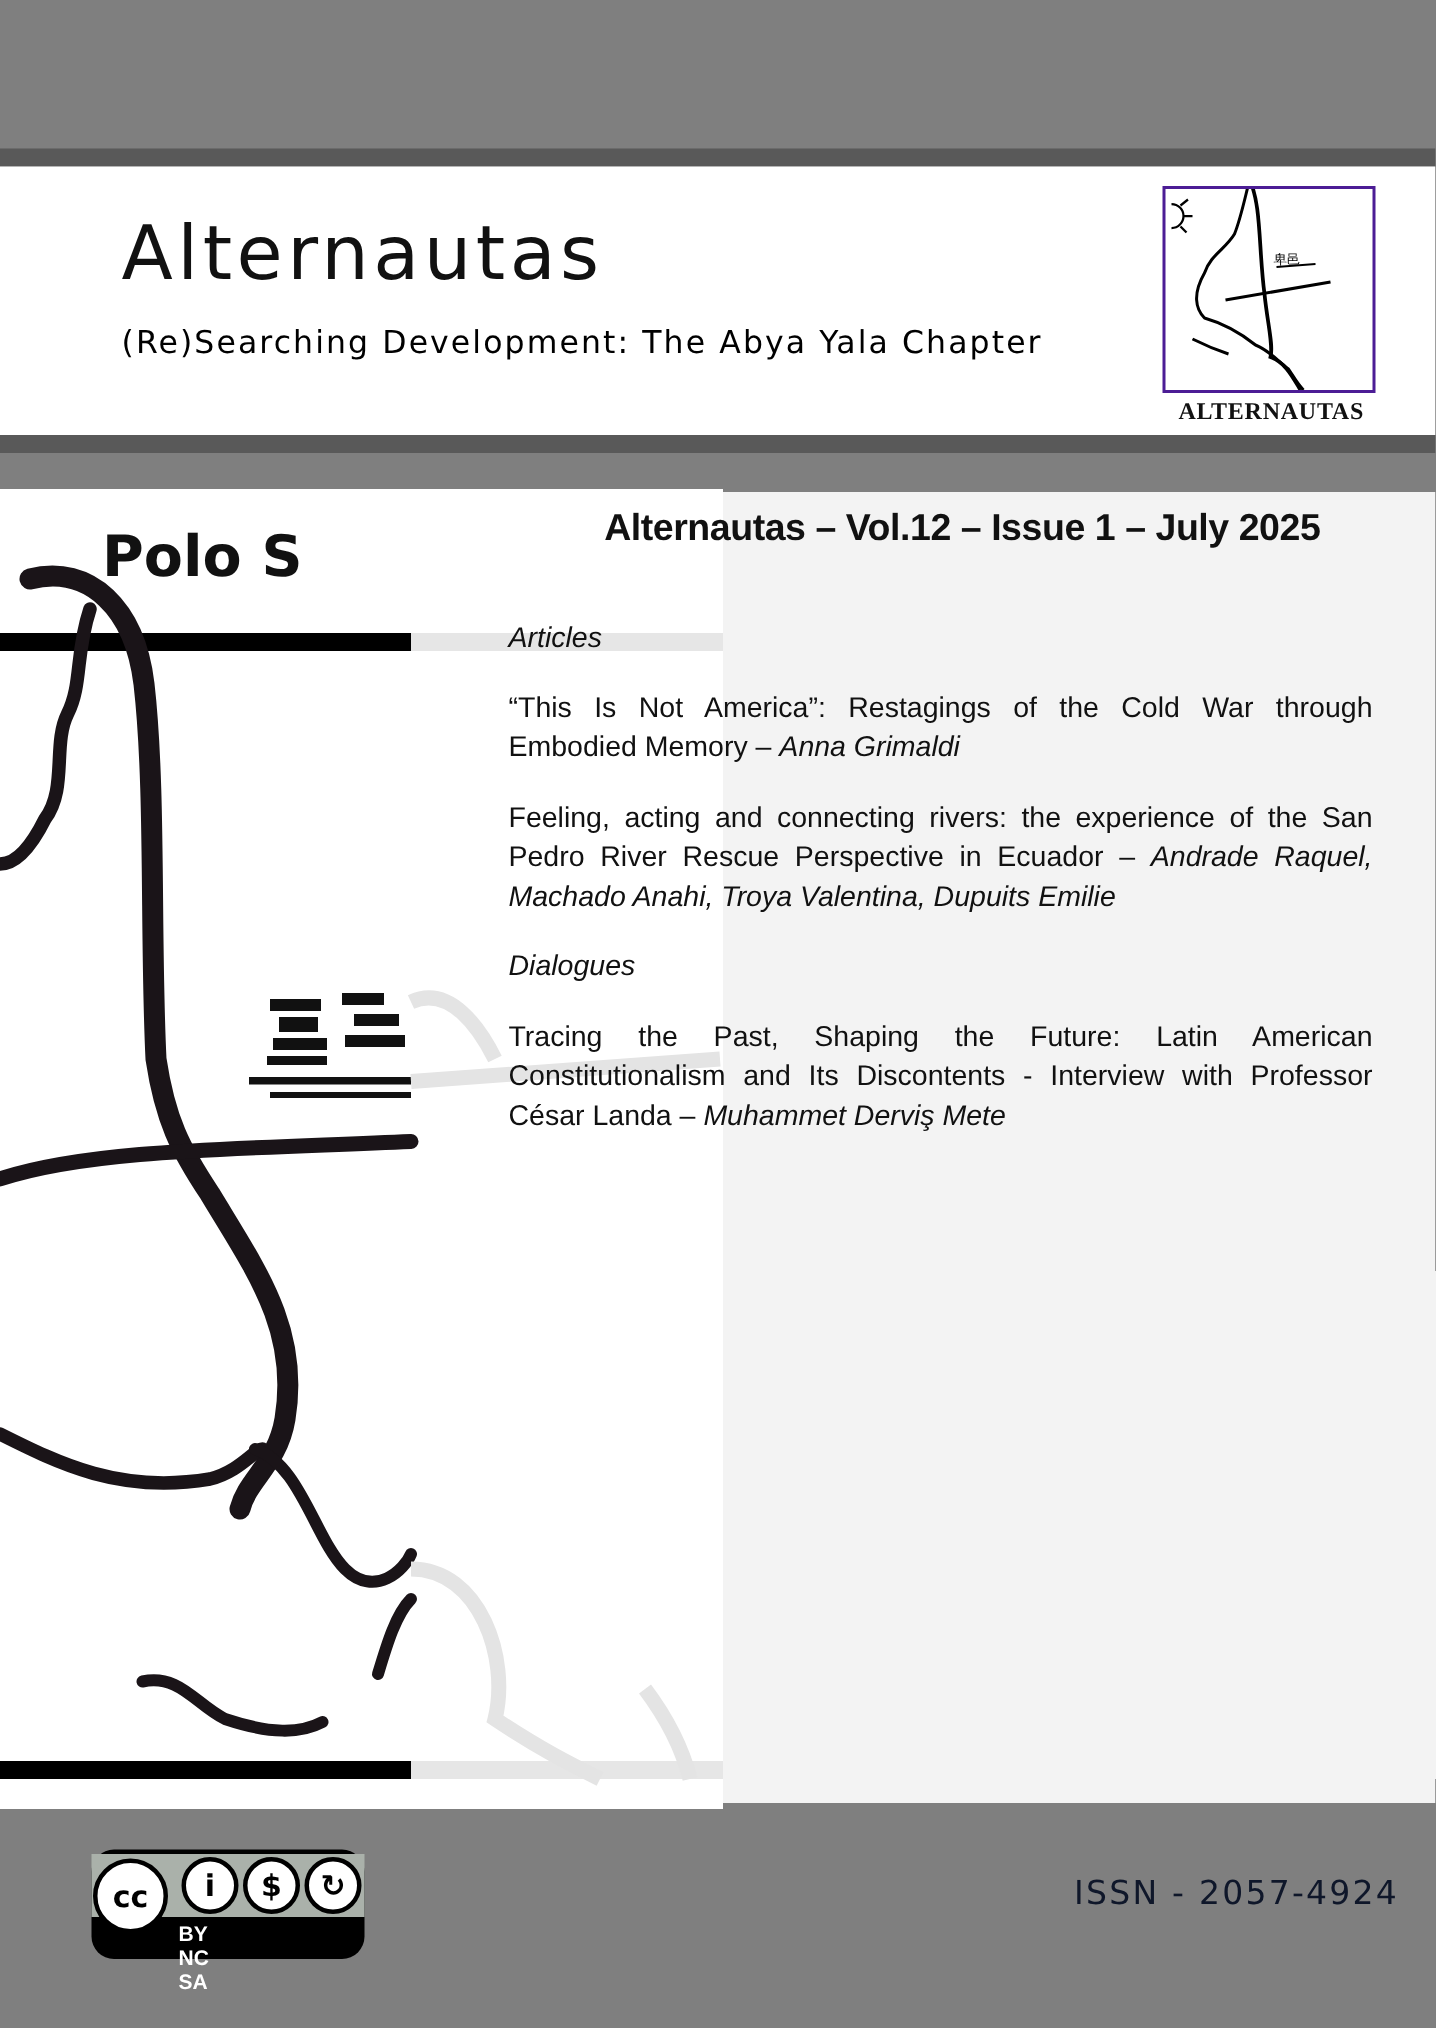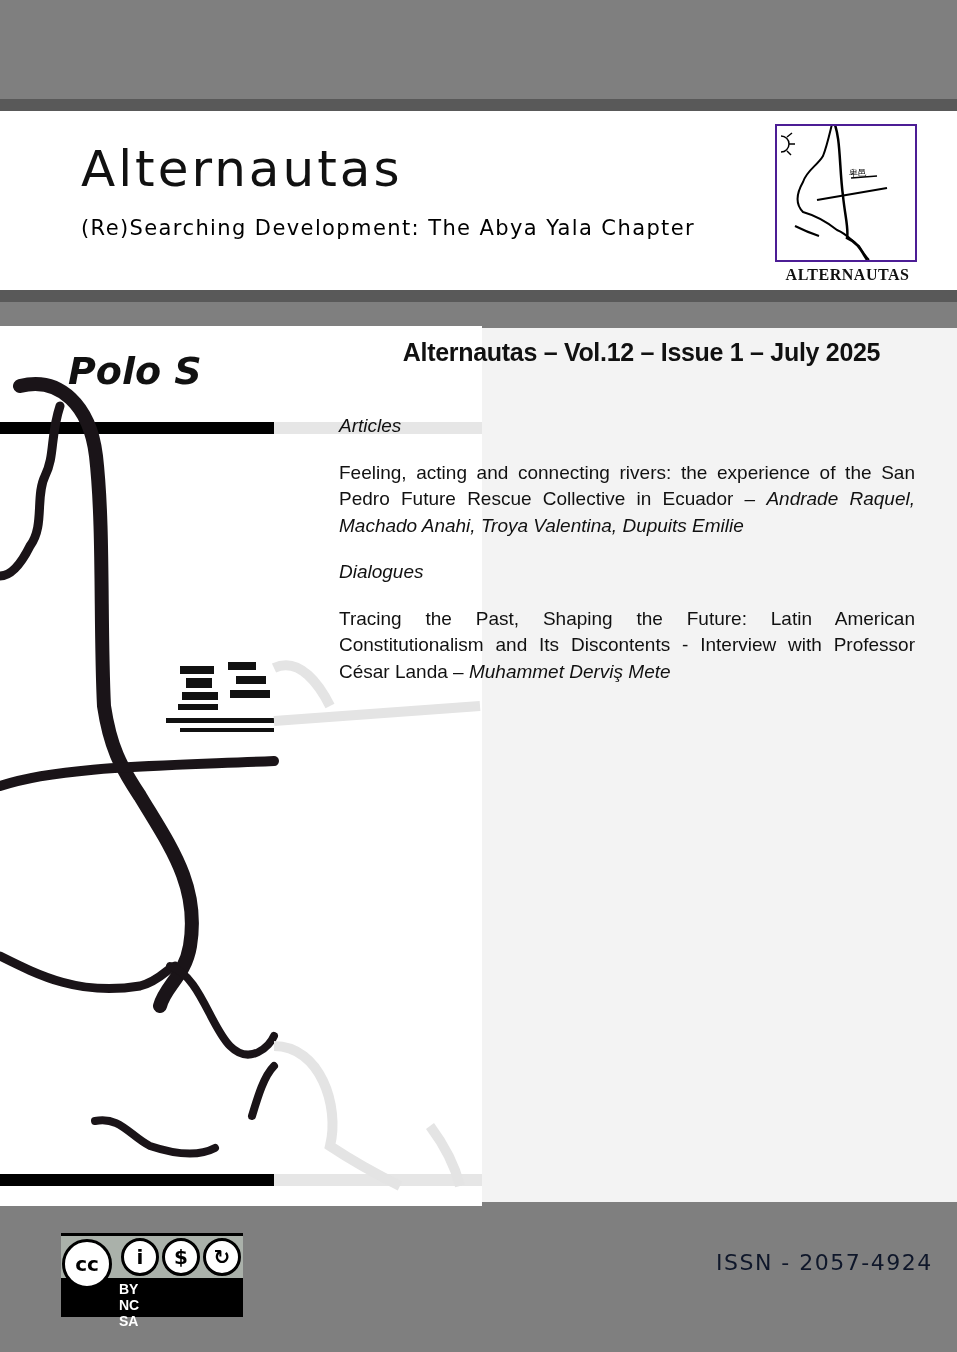--- a/index.html
+++ b/index.html
@@ -6,29 +6,29 @@
   body { width:957px; height:1352px; position:relative; overflow:hidden; background:#7f7f7f; font-family:"Liberation Sans", sans-serif; }
   .band-top { position:absolute; left:0; top:0; width:957px; height:99px; background:#7f7f7f; }
   .stripe { position:absolute; left:0; width:957px; height:12px; background:#595959; }
   .header { position:absolute; left:0; top:111px; width:957px; height:179px; background:#ffffff; }
   .title { position:absolute; left:81px; top:140px; font-size:50px; letter-spacing:3px; color:#111; font-family:"DejaVu Sans", sans-serif; font-weight:normal; }
   .subtitle { position:absolute; left:81px; top:216px; font-size:21px; letter-spacing:1.4px; color:#000000; font-family:"DejaVu Sans", sans-serif; }
   .logo { position:absolute; left:775px; top:124px; width:142px; height:138px; border:2px solid #4c1d95; box-sizing:border-box; background:#fff; }
   .logo-text { position:absolute; left:770px; top:266px; width:155px; text-align:center; font-family:"Liberation Serif", serif; font-size:16px; font-weight:bold; color:#111; letter-spacing:0.5px; }
   .mid-gray { position:absolute; left:0; top:302px; width:957px; height:26px; background:#7f7f7f; }
   .panel-right { position:absolute; left:482px; top:328px; width:475px; height:874px; background:#f3f3f3; }
-  .panel-left { position:absolute; left:0; top:326px; width:482px; height:880px; background:#ffffff; overflow:hidden;font-style:italic; }
+  .panel-left { position:absolute; left:0; top:326px; width:482px; height:880px; background:#ffffff; overflow:hidden; }
   .art { position:absolute; left:0; top:0; }
   .issue-title { position:absolute; left:340px; top:338px; width:603px; text-align:center; font-family:"Liberation Sans", sans-serif; font-weight:bold; font-size:25px; color:#111; letter-spacing:-0.3px; }
   .content { position:absolute; left:339px; top:413px; width:576px; font-family:"Liberation Sans", sans-serif; font-size:19px; line-height:26.5px; color:#111; }
   .section { font-style:italic; margin:0 0 20px 0; }
   .entry { text-align:justify; margin:0 0 20px 0; }
   .entry i { font-style:italic; }
   .footer { position:absolute; left:0; top:1206px; width:957px; height:146px; background:#7f7f7f; }
-  .cc { position:absolute; left:61px; top:1233px; width:182px; height:84px; background:#000; }
+  .cc { position:absolute; left:61px; top:1233px; width:182px; height:73px; background:#000;border-radius:15px; }
   .cc-top { position:absolute; left:0; top:3px; width:182px; height:42px; background:#aab1aa; }
   .cc-circle { position:absolute; border-radius:50%; background:#fff; border:3px solid #000; box-sizing:border-box; display:flex; align-items:center; justify-content:center; font-weight:bold; color:#000; font-family:"DejaVu Sans", sans-serif; }
   .cc-labels { position:absolute; left:58px; top:48px; width:124px; display:flex; justify-content:space-around; color:#fff; font-size:14px; font-weight:bold; font-family:"Liberation Sans", sans-serif;flex-direction:column; }
   .issn { position:absolute; left:716px; top:1250px; font-size:22px; letter-spacing:1.5px; color:#0f172a; font-family:"DejaVu Sans", sans-serif; }
 </style>
 </head>
 <body>
 
 <div class="band-top"></div>
 <div class="stripe" style="top:99px"></div>
@@ -93,21 +93,22 @@
       <path d="M274 720 C320 720 340 780 330 820 C360 840 380 850 400 860"></path>
       <path d="M430 800 C445 820 455 840 460 860"></path>
     </g>
   </svg>
 </div>
 
 <div class="issue-title">Alternautas – Vol.12 – Issue 1 – July 2025</div>
 
 <div class="content">
   <div class="section">Articles</div>
-  <div class="entry"><span>Feeling, acting and connecting rivers: the experience of the San Pedro Future Rescue Collective in Ecuador – </span><i>Andrade Raquel, Machado Anahi, Troya Valentina, Dupuits Emilie</i></div>
+  <div class="entry"><span>“This Is Not America”: Restagings of the Cold War through Embodied Memory – </span><i>Anna Grimaldi</i></div>
+  <div class="entry"><span>Feeling, acting and connecting rivers: the experience of the San Pedro River Rescue Perspective in Ecuador – </span><i>Andrade Raquel, Machado Anahi, Troya Valentina, Dupuits Emilie</i></div>
   <div class="section">Dialogues</div>
   <div class="entry"><span>Tracing the Past, Shaping the Future: Latin American Constitutionalism and Its Discontents - Interview with Professor César Landa – </span><i>Muhammet Derviş Mete</i></div>
 </div>
 
 <div class="footer"></div>
 
 <div class="cc">
   <div class="cc-top"></div>
   <div class="cc-circle" style="left:1px;top:6px;width:50px;height:50px;font-size:20px;">cc</div>
   <div class="cc-circle" style="left:60px;top:5px;width:38px;height:38px;font-size:20px;">i</div>

